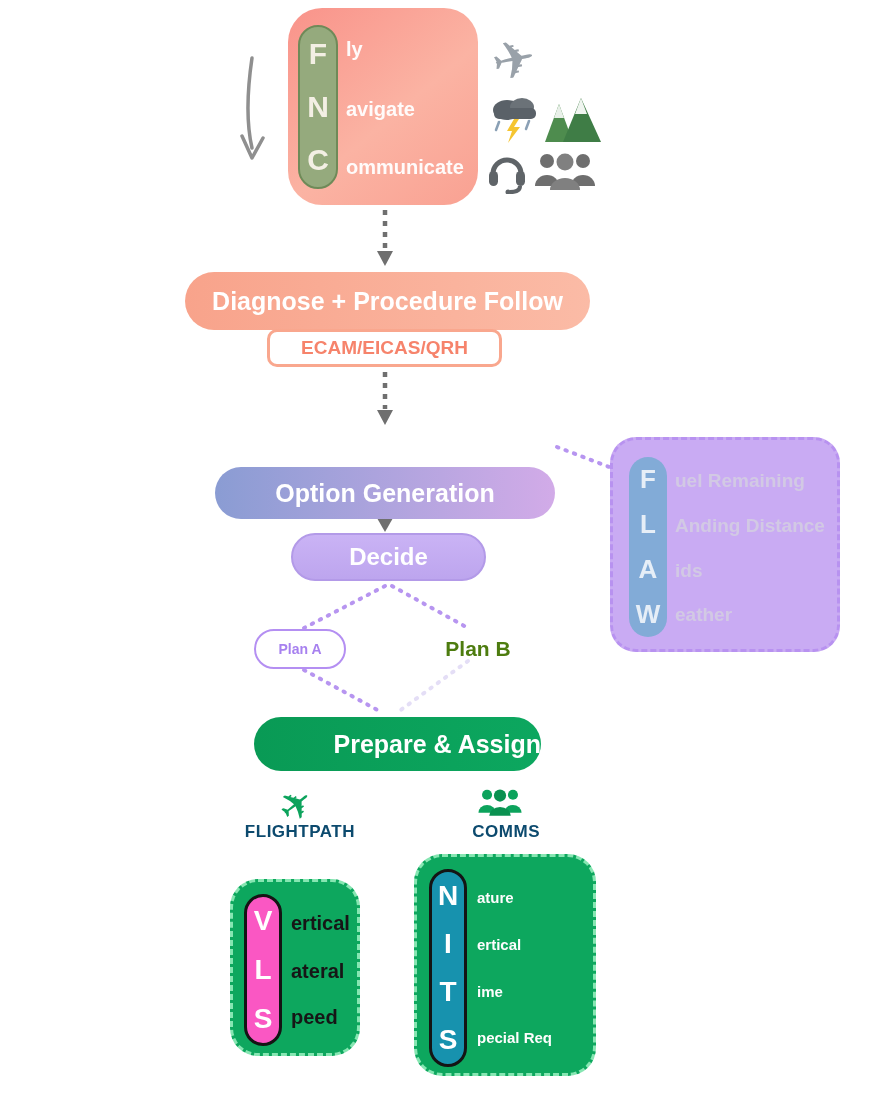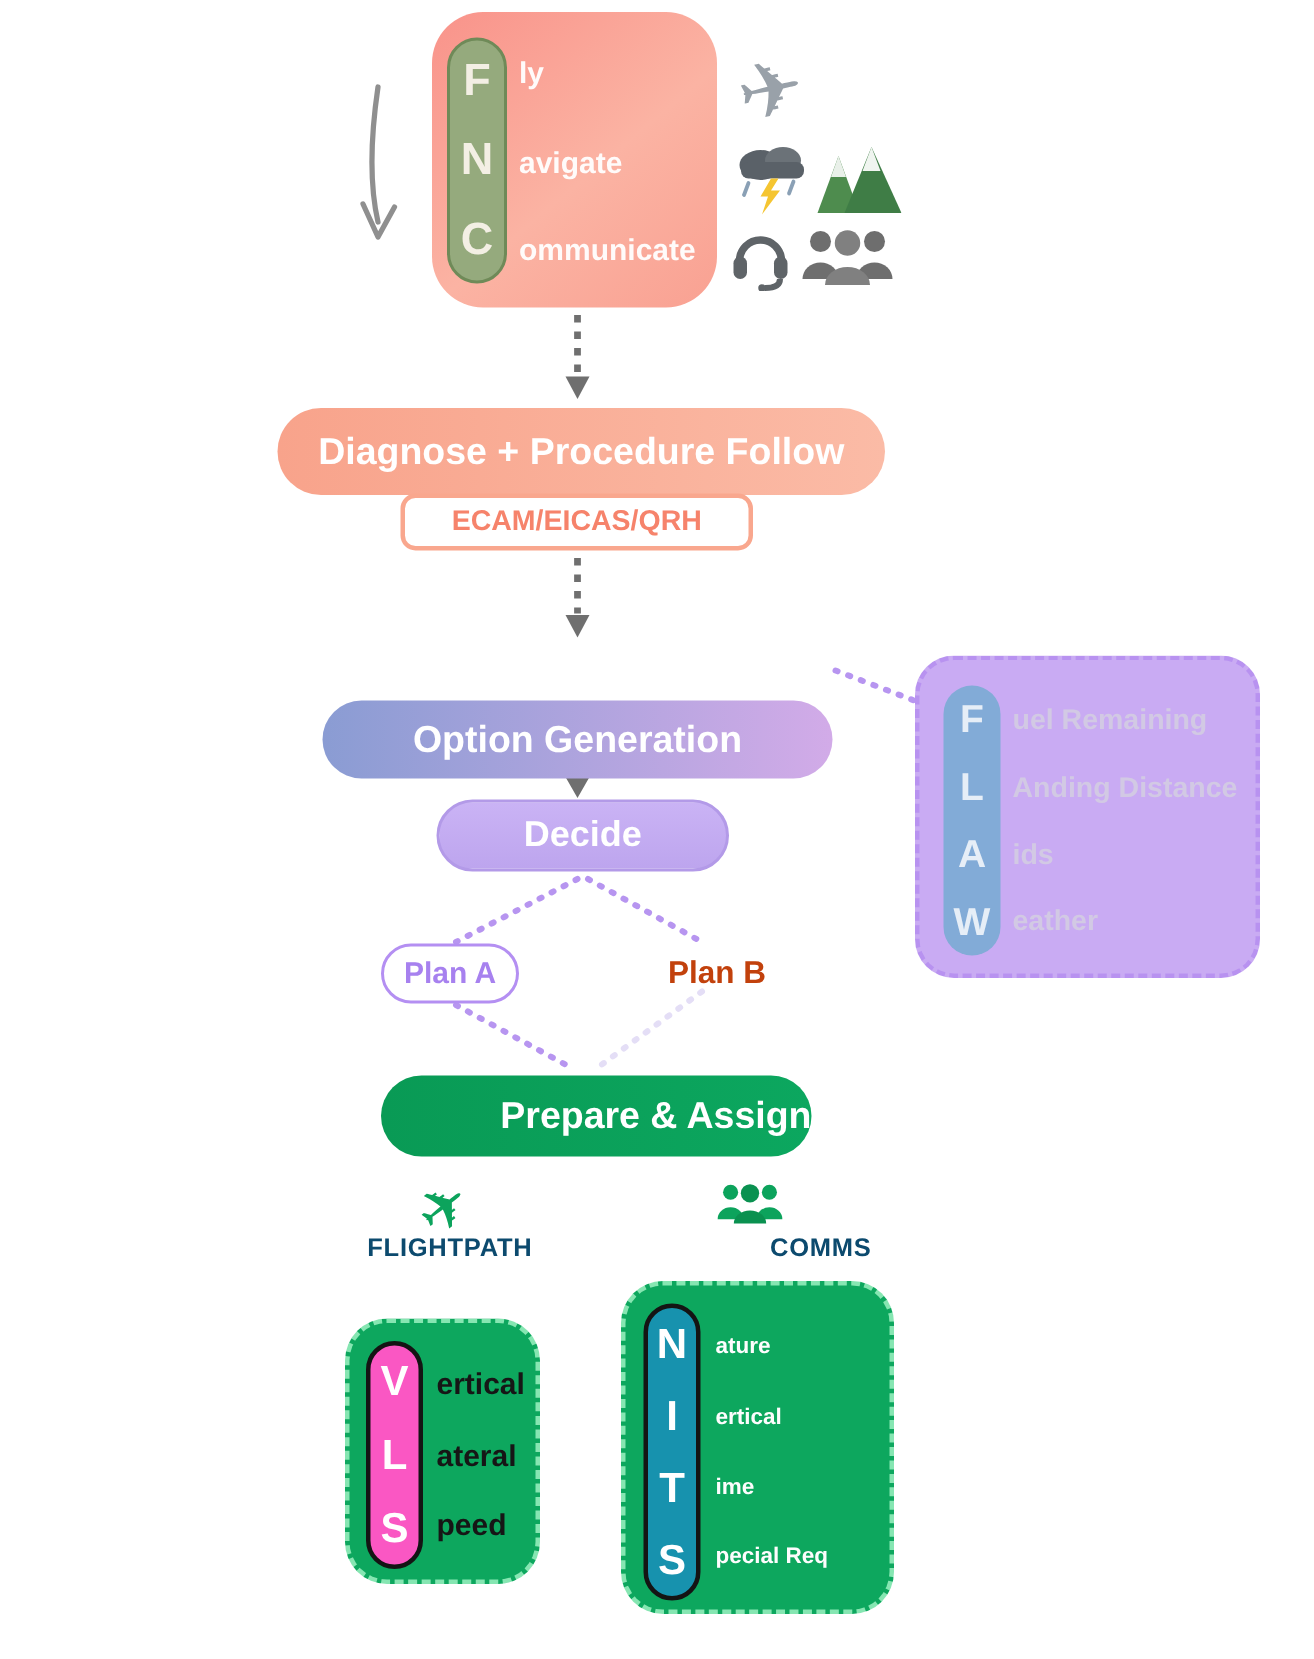--- a/index.html
+++ b/index.html
@@ -26,22 +26,22 @@
   
   .diagnose { left:185px; top:272px; width:405px; height:58px; border-radius:29px; font-size:25px;
               background:linear-gradient(90deg,#f8a38b,#fbbba6); }
   .ecam { left:267px; top:329px; width:235px; height:38px; background:#ffffff;
           border:3px solid #f9a78e; border-radius:10px; color:#f6836b; font-size:19px; }
   .option { left:215px; top:426px; width:340px; height:52px; border-radius:26px; font-size:25px;
             background:linear-gradient(90deg,#8a9cd3,#d2abe8);margin-top:41px; }
   .decide { left:291px; top:533px; width:195px; height:48px; border-radius:24px; font-size:24px;
             background:linear-gradient(180deg,#cab3f5,#bda5ee); border:2px solid #b39ae8; }
   .plan-a { left:254px; top:629px; width:92px; height:40px; background:#ffffff;
-            border:2.5px solid #b48ff2; border-radius:20px; color:#a781ef; font-size:20px; }
-  .plan-b { left:436px; top:634px; width:84px; height:30px; color:#c2410c; font-size:21px; }
+            border:2.5px solid #b48ff2; border-radius:20px; color:#a781ef; font-size:14px; }
+  .plan-b { left:436px; top:634px; width:84px; height:30px; color:#4d7c0f; font-size:21px; }
   .prepare { left:254px; top:717px; width:287px; height:54px; border-radius:27px; font-size:25px;
              background:linear-gradient(90deg,#099a55,#0ca75f);justify-content:flex-end; }
 
   
   .flaw-box { left:610px; top:437px; width:230px; height:215px; background:#c9abf3;
               border:3px dashed #b892f0; border-radius:26px; }
   .flaw-pill { left:16px; top:17px; width:38px; height:180px; background:#82abd7;
                border-radius:20px; font-size:26px; color:#e6eef7; }
   .flaw-word { position:absolute; left:62px; color:#d2c9e4; font-size:19px; font-weight:600; }
 
@@ -181,21 +181,21 @@
   <div class="branch-label" style="left:230px; top:822px; width:125px;">FLIGHTPATH</div>
 
   <svg class="icon-abs" style="left:477px; top:786px;" width="46" height="32" viewBox="0 0 64 42">
     <circle cx="14" cy="11" r="7" fill="#0ca35c"></circle>
     <path d="M2 36 a12 11 0 0 1 24 0 z" fill="#0ca35c"></path>
     <circle cx="50" cy="11" r="7" fill="#0ca35c"></circle>
     <path d="M38 36 a12 11 0 0 1 24 0 z" fill="#0ca35c"></path>
     <circle cx="32" cy="12" r="8.5" fill="#0a9150"></circle>
     <path d="M17 40 a15 12 0 0 1 30 0 z" fill="#0a9150"></path>
   </svg>
-  <div class="branch-label" style="left:462px; top:822px; width:78px;margin-left:41px;">COMMS</div>
+  <div class="branch-label" style="left:462px; top:822px; width:78px;">COMMS</div>
 
   <div class="node vls-box">
     <div class="acronym-pill vls-pill">
       <span>V</span>
       <span>L</span>
       <span>S</span>
     </div>
     <span class="vls-word" style="top:30px">ertical</span>
     <span class="vls-word" style="top:78px">ateral</span>
     <span class="vls-word" style="top:124px">peed</span>

